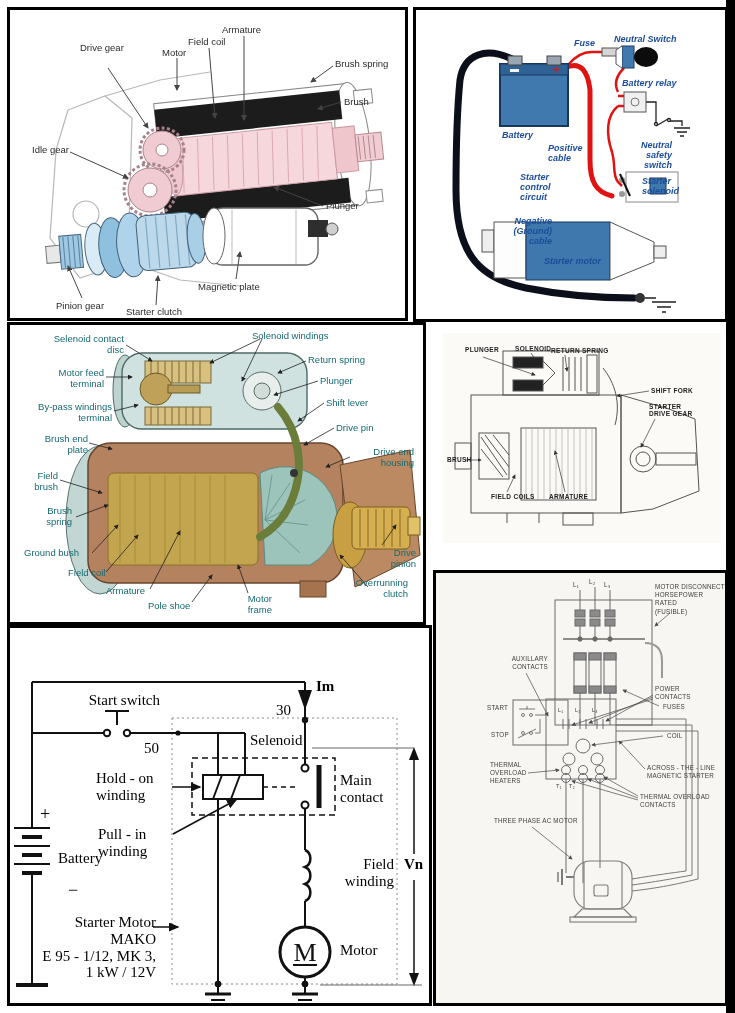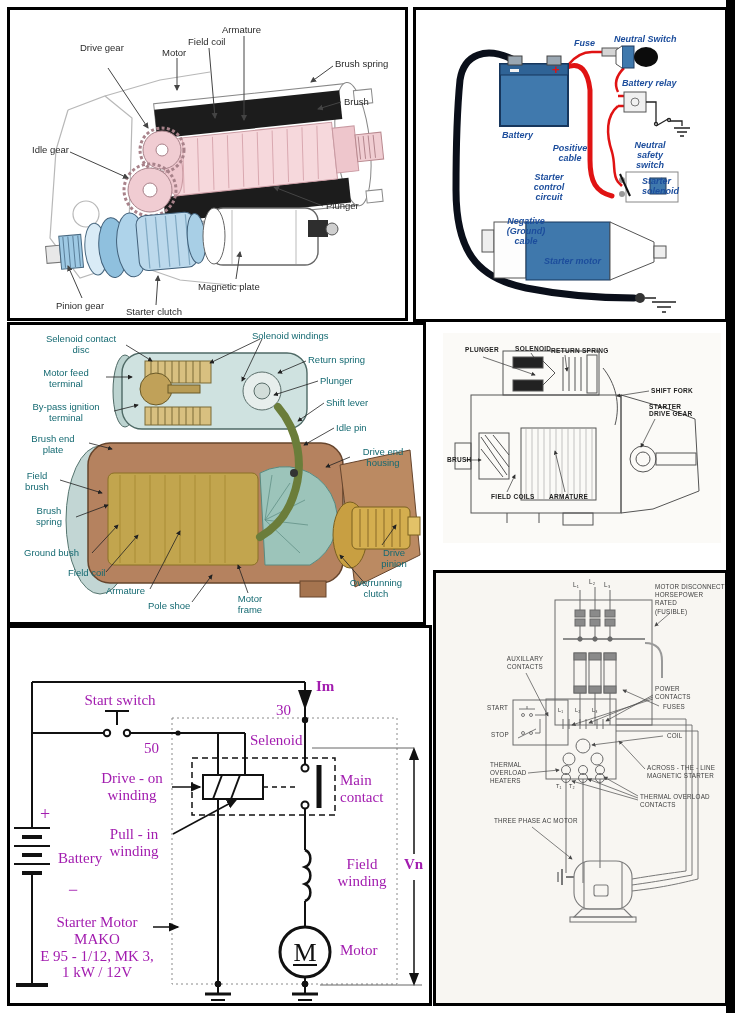--- a/index.html
+++ b/index.html
@@ -5,25 +5,25 @@
   html,body{margin:0;padding:0;}
   body{width:735px;height:1013px;position:relative;background:#fff;overflow:hidden;
        font-family:"Liberation Sans",sans-serif;}
   .panel{position:absolute;background:#fff;border:3px solid #000;box-sizing:border-box;}
   .nopanel{position:absolute;background:transparent;}
   .lbl{position:absolute;white-space:pre-line;line-height:1.15;}
   .p1lbl{font:9.5px "Liberation Sans",sans-serif;color:#2b2b2b;}
   .p2lbl{font:italic 700 9px "Liberation Sans",sans-serif;color:#1c4d9c;}
   .p3lbl{font:9.5px "Liberation Sans",sans-serif;color:#156a72;}
   .p4lbl{font:700 6.5px "Liberation Sans",sans-serif;color:#222;letter-spacing:.3px;}
-  .p5lbl{font:15px "Liberation Serif",serif;color:#a21caf;line-height:1.12;}
+  .p5lbl{font:15px "Liberation Serif",serif;color:#000000;line-height:1.12;}
   .p5b{font-weight:700;}
   .p6lbl{font:6.3px "Liberation Sans",sans-serif;color:#3d3d3d;letter-spacing:.2px;line-height:1.3;}
-  .tacenter{text-align:center;}
-  .taright{text-align:center;}
+  .tacenter{text-align:right;}
+  .taright{text-align:left;}
   .edge-right{position:absolute;left:726px;top:0;width:9px;height:1013px;background:#000;}
   svg{position:absolute;left:0;top:0;}
 </style>
 </head>
 <body>
 
 <div class="panel" id="p1" style="left:7px;top:7px;width:401px;height:314px;">
   <svg width="395" height="308" viewBox="0 0 395 308">
     <defs>
       <marker id="m1" markerWidth="7" markerHeight="7" refX="5" refY="3" orient="auto">
@@ -321,32 +321,32 @@
       <line x1="96" y1="247" x2="128" y2="210" marker-end="url(#m3)"></line>
       <line x1="140" y1="264" x2="170" y2="206" marker-end="url(#m3)"></line>
       <line x1="182" y1="277" x2="202" y2="250" marker-end="url(#m3)"></line>
       <line x1="238" y1="268" x2="228" y2="240" marker-end="url(#m3)"></line>
     </g>
   </svg>
   <div class="lbl p3lbl" style="left:242px;top:5px">Solenoid windings</div>
   <div class="lbl p3lbl" style="left:298px;top:29px">Return spring</div>
   <div class="lbl p3lbl" style="left:310px;top:50px">Plunger</div>
   <div class="lbl p3lbl" style="left:316px;top:72px">Shift lever</div>
-  <div class="lbl p3lbl" style="left:326px;top:97px">Idle pin</div>
+  <div class="lbl p3lbl" style="left:326px;top:97px">Drive pin</div>
   <div class="lbl p3lbl tacenter" style="left:342px;top:121px;width:62px">Drive end
 housing</div>
   <div class="lbl p3lbl tacenter" style="left:362px;top:222px;width:44px">Drive
 pinion</div>
   <div class="lbl p3lbl tacenter" style="left:334px;top:252px;width:64px">Overrunning
 clutch</div>
   <div class="lbl p3lbl tacenter" style="left:28px;top:8px;width:86px">Selenoid contact
 disc</div>
   <div class="lbl p3lbl tacenter" style="left:18px;top:42px;width:76px">Motor feed
 terminal</div>
-  <div class="lbl p3lbl tacenter" style="left:10px;top:76px;width:92px">By-pass ignition
+  <div class="lbl p3lbl tacenter" style="left:10px;top:76px;width:92px">By-pass windings
 terminal</div>
   <div class="lbl p3lbl tacenter" style="left:8px;top:108px;width:70px">Brush end
 plate</div>
   <div class="lbl p3lbl tacenter" style="left:6px;top:145px;width:42px">Field
 brush</div>
   <div class="lbl p3lbl tacenter" style="left:16px;top:180px;width:46px">Brush
 spring</div>
   <div class="lbl p3lbl" style="left:14px;top:222px">Ground bush</div>
   <div class="lbl p3lbl" style="left:58px;top:242px">Field coil</div>
   <div class="lbl p3lbl" style="left:96px;top:260px">Armature</div>
@@ -505,21 +505,21 @@
       <polygon points="399,132 409,132 404,119" fill="#111"></polygon>
       <polygon points="399,345 409,345 404,358" fill="#111"></polygon>
     </g>
     <line x1="143" y1="299" x2="168" y2="299" stroke="#111" stroke-width="1.5" marker-end="url(#m5)"></line>
   </svg>
   <div class="lbl p5lbl tacenter" style="left:70px;top:64px;width:80px">Start switch</div>
   <div class="lbl p5lbl p5b" style="left:306px;top:50px">Im</div>
   <div class="lbl p5lbl" style="left:266px;top:74px">30</div>
   <div class="lbl p5lbl" style="left:134px;top:112px">50</div>
   <div class="lbl p5lbl" style="left:240px;top:104px">Selenoid</div>
-  <div class="lbl p5lbl taright" style="left:86px;top:142px;width:72px">Drive - on
+  <div class="lbl p5lbl taright" style="left:86px;top:142px;width:72px">Hold - on
 winding</div>
   <div class="lbl p5lbl" style="left:330px;top:144px">Main
 contact</div>
   <div class="lbl p5lbl taright" style="left:88px;top:198px;width:72px">Pull - in
 winding</div>
   <div class="lbl p5lbl" style="left:30px;top:176px;font-size:18px">+</div>
   <div class="lbl p5lbl" style="left:48px;top:222px">Battery</div>
   <div class="lbl p5lbl" style="left:58px;top:252px;font-size:18px">−</div>
   <div class="lbl p5lbl tacenter" style="left:320px;top:228px;width:64px">Field
 winding</div>

